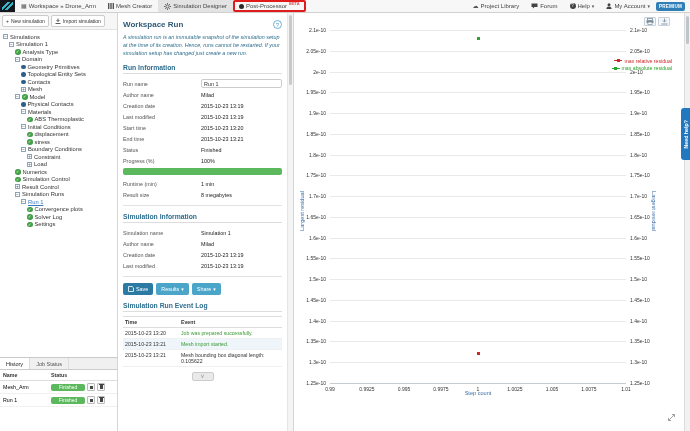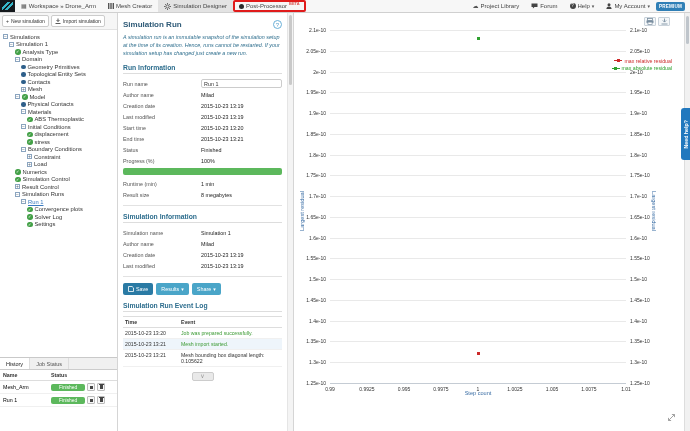--- a/index.html
+++ b/index.html
@@ -325,21 +325,21 @@
               <span class="trash"></span>
             </span>
           </div>
         </div>
     </div>
   </div>
 
   <div class="middle">
     <div class="mcontent">
       <div class="card-head">
-        <h1>Simulation Run</h1>
+        <h1>Workspace Run</h1>
         <span class="help-circle">?</span>
       </div>
       <p class="note">A simulation run is an immutable snapshot of the simulation setup at the time of its creation. Hence, runs cannot be restarted. If your simulation setup has changed just create a new run.</p>
 
       <h2>Run Information</h2>
       <div class="irow">
         <span class="lbl">Run name</span>
         <input class="run-input" value="Run 1" style="">
       </div>
       <div id="ri-rows-a">

